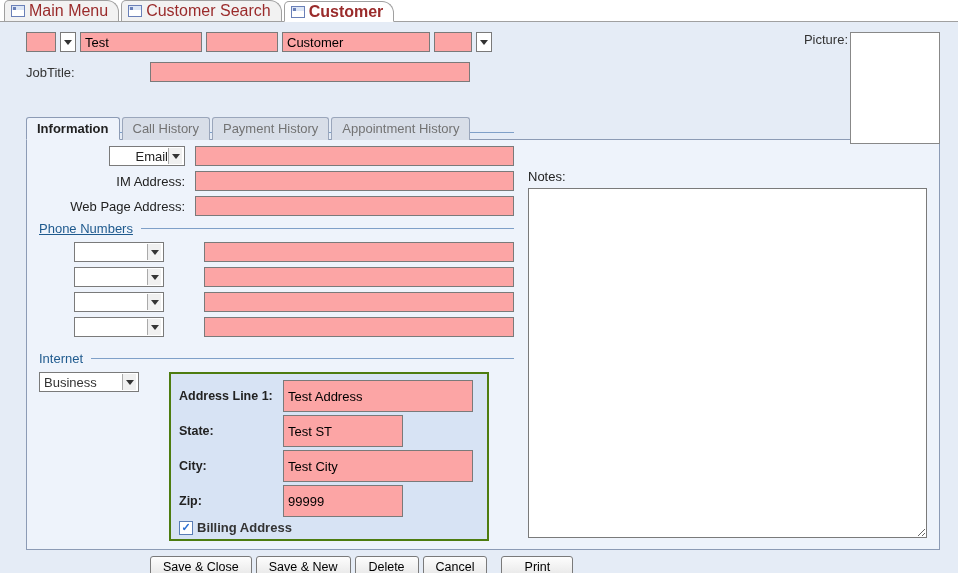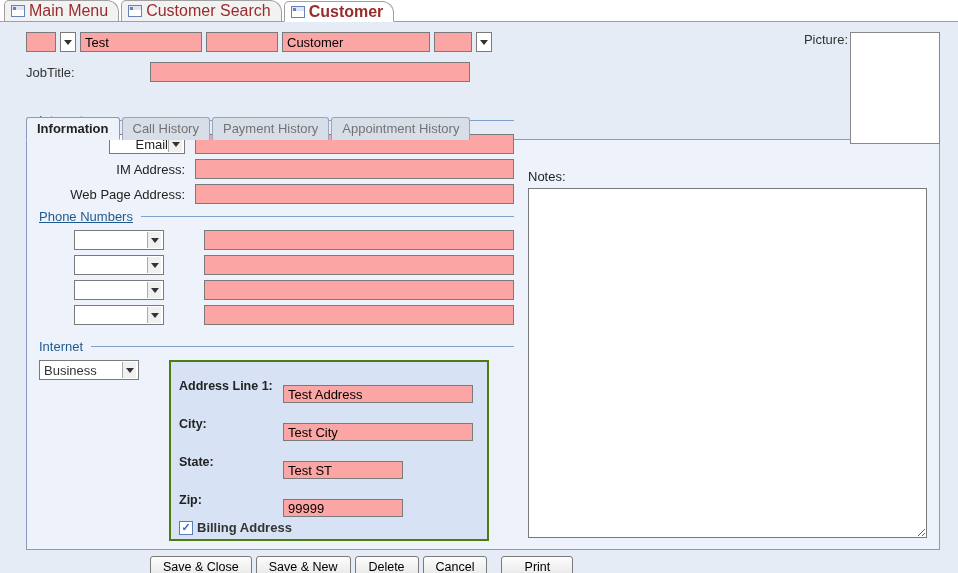--- a/index.html
+++ b/index.html
@@ -75,21 +75,21 @@
 .dd .dd-btn::after { content: ""; border-left: 4px solid transparent; border-right: 4px solid transparent; border-top: 5px solid #333; }
 
 .phone-row .dd { width: 90px; }
 .phone-row .txt { width: 310px; margin-left: 30px; }
 
 .addresses-wrap { display: flex; gap: 30px; margin-top: 2px; }
 .addresses-left .dd { width: 100px; }
 .addr-box { background: #d7e3f4; border: 2px solid #4d7c0f; padding: 6px 8px 4px 8px; width: 320px; }
 .addr-row { display: flex; align-items: center; gap: 4px; margin-bottom: 3px; }
 .addr-row .albl { width: 100px; font-weight: bold; font-size: 12.5px; color: #222; }
-.addr-row .txt { height: 18px; margin-top: 17px; }
+.addr-row .txt { height: 32px; }
 .addr-row .txt.w1 { width: 190px; }
 .addr-row .txt.w2 { width: 120px; }
 .addr-cb-row { display: flex; align-items: center; gap: 4px; margin-top: 2px; }
 .cb { width: 14px; height: 14px; border: 1px solid #5a7db5; background: #fff; display: inline-flex; align-items: center; justify-content: center; color: #2b6fd4; font-size: 11px; font-weight: bold; cursor: pointer; }
 
 .notes-label { color: #222; margin-bottom: 4px; display: block; }
 .notes-box { width: 100%; height: 350px; border: 1px solid #7a7a7a; background: #fff; }
 
 
 .footer-btns { display: flex; gap: 4px; justify-content: flex-start; margin-top: 6px; margin-left: 124px; }
@@ -216,26 +216,26 @@
               <span class="dd-text">Business</span>
               <span class="dd-btn"></span>
             </span>
           </div>
           <div class="addr-box">
             <div class="addr-row">
               <span class="albl">Address Line 1:</span>
               <input type="text" class="txt w1" value="Test Address" style="">
             </div>
             <div class="addr-row">
+              <span class="albl">State:</span>
+              <input type="text" class="txt w2" value="Test ST" style="">
+            </div>
+            <div class="addr-row">
               <span class="albl">City:</span>
               <input type="text" class="txt w1" value="Test City" style="">
-            </div>
-            <div class="addr-row">
-              <span class="albl">State:</span>
-              <input type="text" class="txt w2" value="Test ST" style="">
             </div>
             <div class="addr-row">
               <span class="albl">Zip:</span>
               <input type="text" class="txt w2" value="99999" style="">
             </div>
             <div class="addr-cb-row">
               <span class="cb">✓</span>
               <span style="font-weight:bold;">Billing Address</span>
             </div>
           </div>

